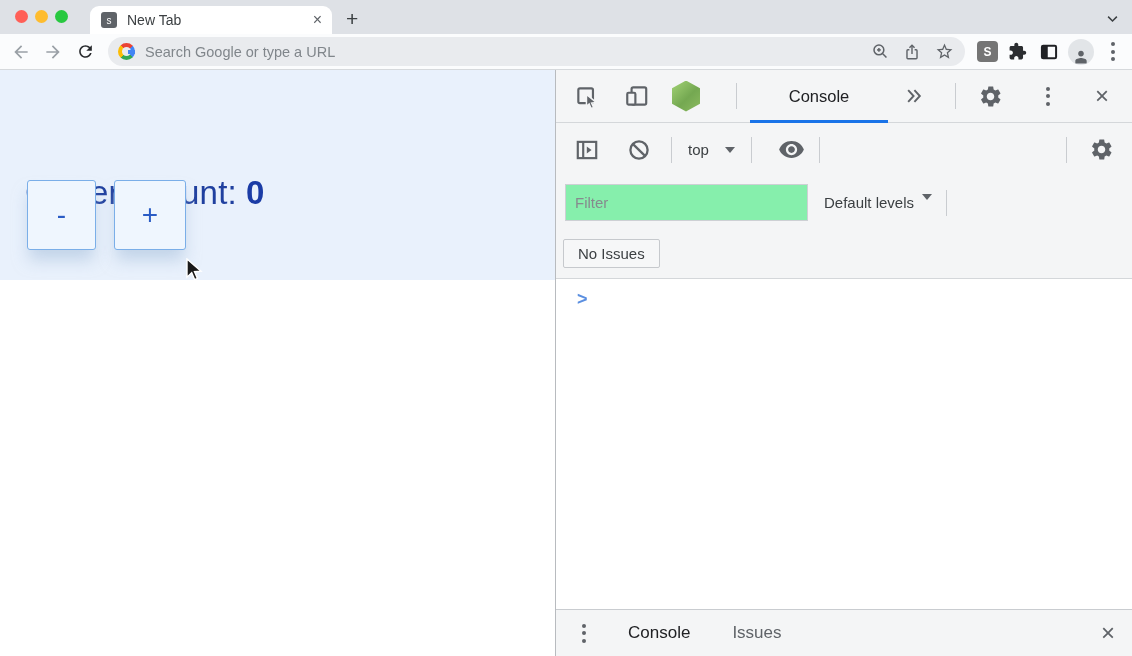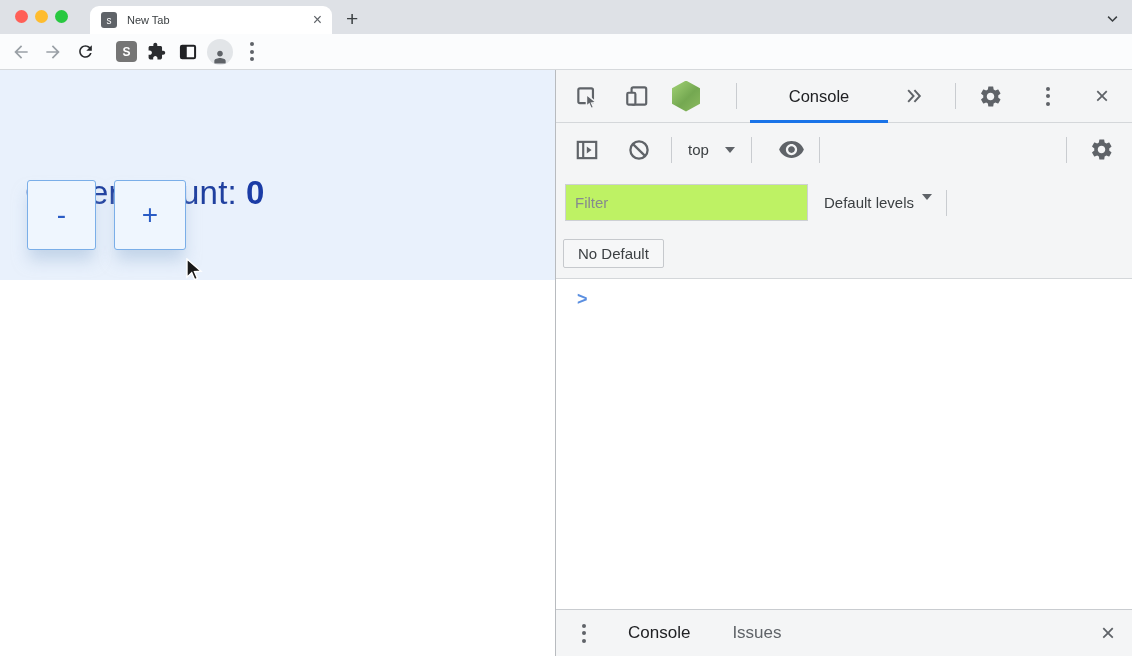--- a/index.html
+++ b/index.html
@@ -5,21 +5,21 @@
   * { margin:0; padding:0; box-sizing:border-box; }
   html,body { width:1132px; height:656px; font-family:"Liberation Sans",sans-serif; background:#fff; overflow:hidden; }
   .window { width:1132px; height:656px; display:flex; flex-direction:column; }
 
   
   .tabstrip { height:34px; background:#dee1e6; position:relative; display:flex; align-items:flex-end; flex:none; }
   .traffic { position:absolute; left:15px; top:10px; display:flex; gap:7px; }
   .light { width:13px; height:13px; border-radius:50%; }
   .tab { margin-left:90px; width:242px; height:28px; background:#fff; border-radius:9px 9px 0 0; display:flex; align-items:center; padding:0 10px 0 11px; }
   .favicon { width:16px; height:16px; border-radius:3px; background:#5f6368; color:#fff; font-size:10px; display:flex; align-items:center; justify-content:center; flex:none; }
-  .tab-title { margin-left:10px; font-size:11px; color:#3c4043; flex:1; }
+  .tab-title { margin-left:10px; font-size:14px; color:#3c4043; flex:1; }
   .tab-close { font-size:16px; color:#5f6368; line-height:1; cursor:default; }
   .newtab-btn { margin-left:14px; margin-bottom:5px; font-size:21px; font-weight:300; color:#3c4043; line-height:1; }
   .strip-chevron { position:absolute; right:12px; top:11px; }
 
   .toolbar { height:36px; background:#fbfcfd; border-bottom:1px solid #d6d9dc; display:flex; align-items:center; padding:0 6px 0 8px; flex:none; }
   .navbtn { width:26px; height:28px; display:flex; align-items:center; justify-content:center; flex:none; margin-right:6px; }
   .omnibox { margin-left:4px; flex:1; height:29px; border-radius:14.5px; background:#e9ebee; display:flex; align-items:center; padding:0 8px 0 10px; min-width:0; }
   .gicon { width:17px; height:17px; border-radius:50%; background:conic-gradient(from -45deg,#ea4335 0 90deg,#4285f4 90deg 180deg,#34a853 180deg 270deg,#fbbc05 270deg 360deg); position:relative; flex:none; }
   .gicon::before { content:""; position:absolute; inset:4px; background:#e9ebee; border-radius:50%; }
   .gicon::after { content:""; position:absolute; right:0; top:7px; width:7px; height:3.5px; background:#4285f4; }
@@ -52,21 +52,21 @@
   .node-hex { width:28px; height:31px; background:linear-gradient(135deg,#a3d376 0%,#74a851 55%,#8cbb60 100%); clip-path:polygon(50% 0,100% 25%,100% 75%,50% 100%,0 75%,0 25%); }
   .dt-tab { margin-left:13px; width:138px; height:53px; display:flex; align-items:center; justify-content:center; font-size:16.5px; color:#202124; position:relative; flex:none; }
   .dt-tab .underline { position:absolute; left:0; right:0; bottom:0; height:3px; background:#1a73e8; }
   .x-glyph { font-size:24px; color:#5f6368; line-height:1; }
 
   .dt-toolbar-block { flex:none; background:#f4f5f6; border-bottom:1px solid #d4d7da; padding-bottom:10px; }
   .dt-row1 { height:53px; display:flex; align-items:center; padding-left:17px; }
   .ctx { margin-left:16px; font-size:15px; color:#3c4043; display:flex; align-items:center; gap:16px; }
   .caret { width:0; height:0; border-left:5px solid transparent; border-right:5px solid transparent; border-top:6px solid #5f6368; display:inline-block; }
   .filter-row { margin:8px 0 0 9px; display:flex; align-items:center; }
-  .filter-input { width:243px; height:37px; border:1px solid #cdd0d4; background:#bef264; padding:0 9px; font-size:15px; font-family:"Liberation Sans",sans-serif; outline:none; color:#202124; }
+  .filter-input { width:243px; height:37px; border:1px solid #cdd0d4; background:#86efac; padding:0 9px; font-size:15px; font-family:"Liberation Sans",sans-serif; outline:none; color:#202124; }
   .filter-input::placeholder { color:#868a8e; }
   .levels { margin-left:16px; font-size:15px; color:#3c4043; display:flex; align-items:flex-start; gap:8px; }
   .issues-row { margin:18px 0 0 7px; }
   .no-issues { display:inline-block; border:1px solid #c6c9cd; border-radius:2px; background:#f6f7f8; padding:5px 14px; font-size:15px; color:#3c4043; }
 
   .dt-console { flex:1; background:#fff; position:relative; min-height:0; }
   .prompt { position:absolute; left:21px; top:10px; color:#5b8fe0; font-size:18px; font-weight:bold; }
 
   .dt-drawer { height:47px; flex:none; background:#f4f5f6; border-top:1px solid #c9ccd0; display:flex; align-items:center; }
   .drawer-kebab { margin-left:26px; }
@@ -108,20 +108,44 @@
     <span class="navbtn">
       <svg width="20" height="20" viewBox="0 0 24 24" fill="#9aa0a6">
           <path d="M12 4l-1.41 1.41L16.17 11H4v2h12.17l-5.58 5.59L12 20l8-8z"></path>
         </svg>
     </span>
     <span class="navbtn">
       <svg width="19" height="19" viewBox="0 0 24 24" fill="#27292c">
           <path d="M17.65 6.35C16.2 4.9 14.21 4 12 4c-4.42 0-7.99 3.58-7.99 8s3.57 8 7.99 8c3.73 0 6.84-2.55 7.73-6h-2.08c-.82 2.33-3.04 4-5.65 4-3.31 0-6-2.69-6-6s2.69-6 6-6c1.66 0 3.14.69 4.22 1.78L13 11h7V4l-2.35 2.35z"></path>
         </svg>
     </span>
+    <div class="omnibox">
+      <span class="gicon"></span>
+      <input class="omni-input" placeholder="Search Google or type a URL" style="">
+      <span class="pill-ic">
+        <svg width="19" height="19" viewBox="0 0 24 24" fill="none" stroke="#5f6368" stroke-width="1.9">
+            <circle cx="10" cy="10" r="6.2"></circle>
+            <line x1="14.8" y1="14.8" x2="19.5" y2="19.5"></line>
+            <line x1="10" y1="7.6" x2="10" y2="12.4"></line>
+            <line x1="7.6" y1="10" x2="12.4" y2="10"></line>
+          </svg>
+      </span>
+      <span class="pill-ic">
+        <svg width="18" height="18" viewBox="0 0 24 24" fill="none" stroke="#5f6368" stroke-width="1.9">
+            <path d="M8.5 9H6.5a1.2 1.2 0 0 0-1.2 1.2v9.6A1.2 1.2 0 0 0 6.5 21h11a1.2 1.2 0 0 0 1.2-1.2v-9.6A1.2 1.2 0 0 0 17.5 9h-2"></path>
+            <line x1="12" y1="14.5" x2="12" y2="3"></line>
+            <polyline points="8.6,6.4 12,3 15.4,6.4"></polyline>
+          </svg>
+      </span>
+      <span class="pill-ic">
+        <svg width="19" height="19" viewBox="0 0 24 24" fill="#5f6368">
+            <path d="M22 9.24l-7.19-.62L12 2 9.19 8.63 2 9.24l5.46 4.73L5.82 21 12 17.27 18.18 21l-1.63-7.03L22 9.24zM12 15.4l-3.76 2.27 1-4.28-3.32-2.88 4.38-.38L12 6.1l1.71 4.04 4.38.38-3.32 2.88 1 4.28L12 15.4z"></path>
+          </svg>
+      </span>
+    </div>
     <span class="ext-badge">S</span>
     <span class="tb-ic">
       <svg width="19" height="19" viewBox="0 0 24 24" fill="#2b2d30">
           <path d="M20.5 11H19V7c0-1.1-.9-2-2-2h-4V3.5C13 2.12 11.88 1 10.5 1S8 2.12 8 3.5V5H4c-1.1 0-2 .9-2 2v3.8h1.5c1.49 0 2.7 1.21 2.7 2.7s-1.21 2.7-2.7 2.7H2V20c0 1.1.9 2 2 2h3.8v-1.5c0-1.49 1.21-2.7 2.7-2.7s2.7 1.21 2.7 2.7V22H17c1.1 0 2-.9 2-2v-4h1.5c1.38 0 2.5-1.12 2.5-2.5S21.88 11 20.5 11z"></path>
         </svg>
     </span>
     <span class="tb-ic">
       <svg width="20" height="20" viewBox="0 0 24 24">
           <rect x="3.5" y="4.5" width="17" height="15" rx="1.5" fill="none" stroke="#202124" stroke-width="2.4"></rect>
           <rect x="3.5" y="4.5" width="7" height="15" fill="#202124"></rect>
@@ -242,21 +266,21 @@
         </div>
         <div class="filter-row">
           <input class="filter-input" placeholder="Filter" style="">
           <span class="levels">
             <span>Default levels</span>
             <span class="caret"></span>
           </span>
           <span class="vsep" style="margin-left:14px"></span>
         </div>
         <div class="issues-row">
-          <span class="no-issues">No Default</span>
+          <span class="no-issues">No Issues</span>
         </div>
       </div>
 
       <div class="dt-console">
         <span class="prompt">&gt;</span>
       </div>
 
       <div class="dt-drawer">
         <span class="dots drawer-kebab">
             <i></i>

